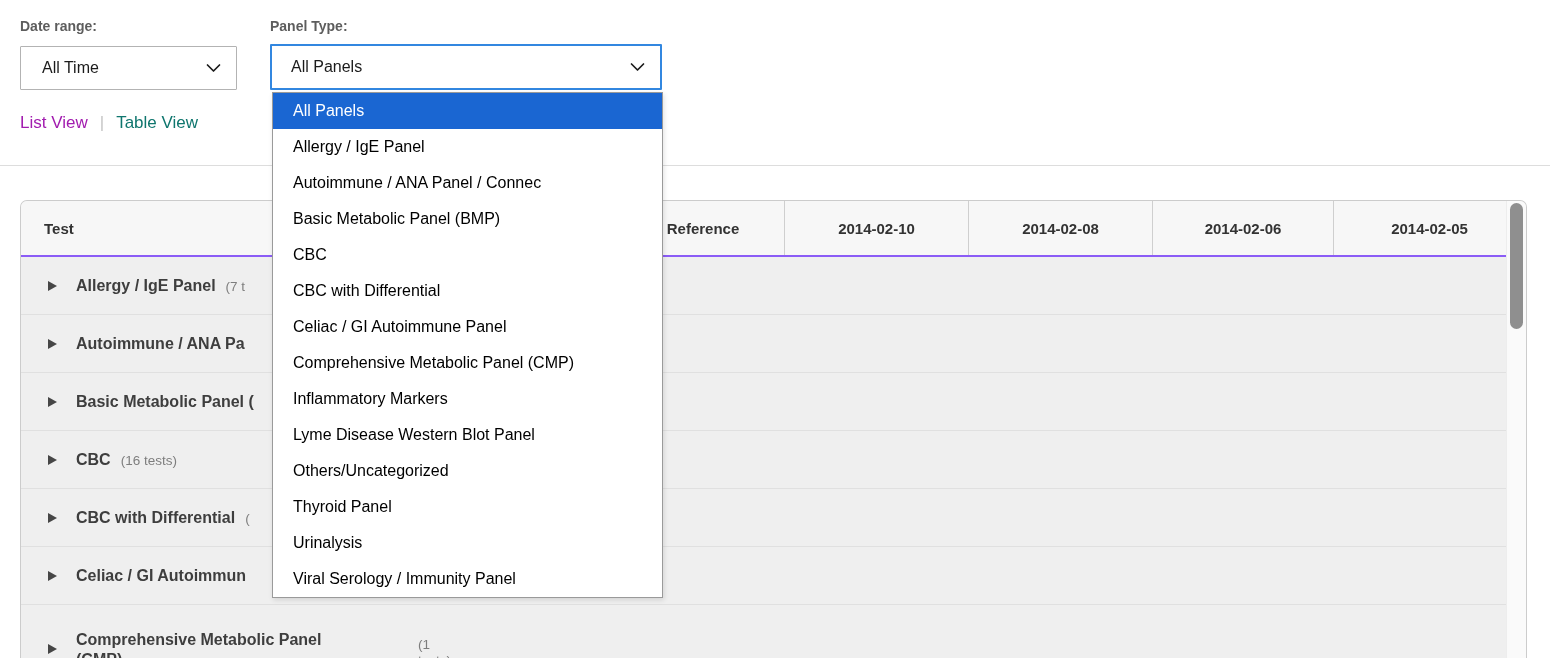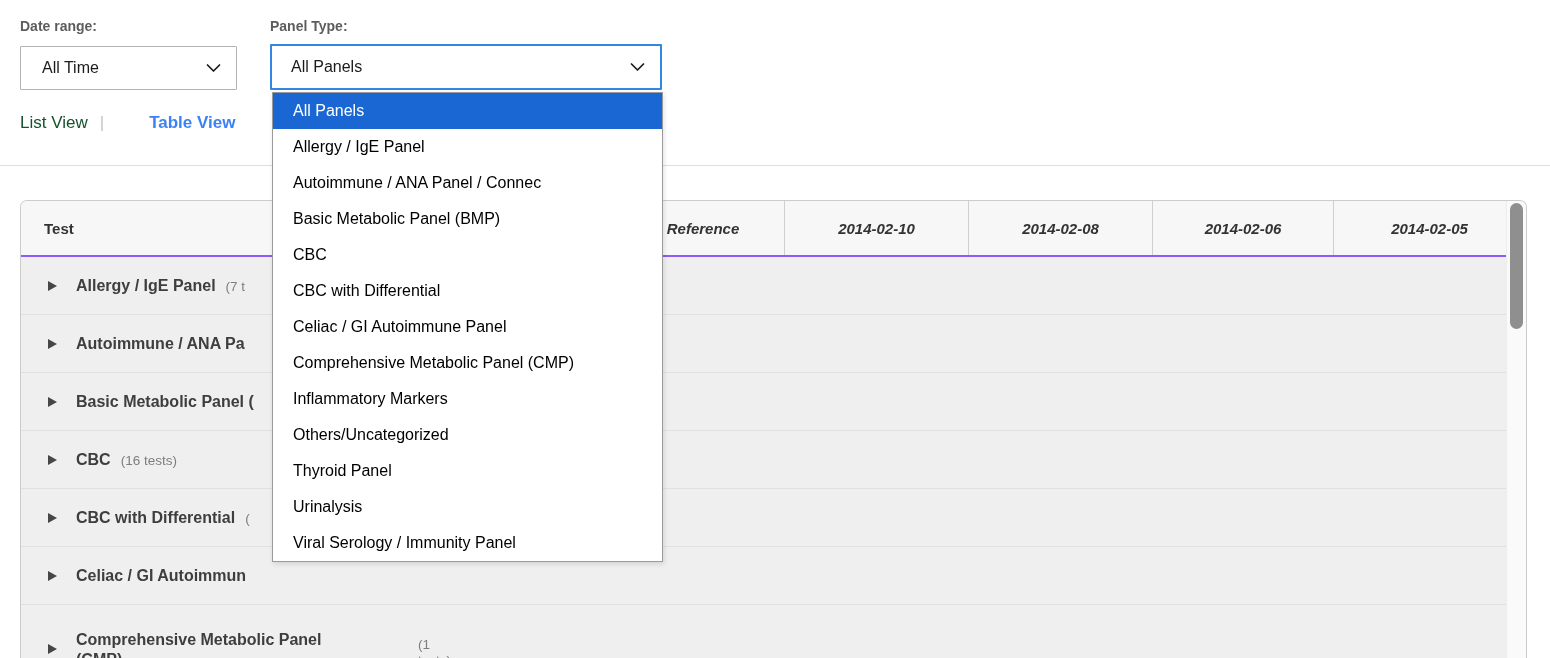--- a/index.html
+++ b/index.html
@@ -27,43 +27,43 @@
   }
   #panel-type-select{
     left:270px;top:44px;width:392px;height:46px;border:2px solid #3287e0;
     padding-left:19px;
   }
   .select-value{font-size:16px;color:#1b1b1b;}
   .chevron{position:absolute;right:15px;top:50%;transform:translateY(-50%);line-height:0;}
 
   
   #view-toggle{position:absolute;left:20px;top:113px;font-size:17px;}
-  #list-view-link{color:#14532d;cursor:pointer;}
+  #list-view-link{color:#a21caf;cursor:pointer;}
   #view-separator{color:#c4c4c4;margin:0 12px;}
-  #table-view-link{color:#3b82f6;font-weight:700;cursor:pointer;margin-left:33px;}
+  #table-view-link{color:#0f766e;font-weight:400;cursor:pointer;}
 
   
   #divider{position:absolute;left:0;top:165px;width:1550px;height:1px;background:#dddddd;}
 
   
   #results-table{
     position:absolute;left:20px;top:200px;width:1507px;height:458px;
     box-sizing:border-box;border:1px solid #cccccc;border-bottom:none;
     border-radius:7px 7px 0 0;background:#efefef;overflow:hidden;z-index:1;
   }
   #table-header{
     position:absolute;left:0;top:0;width:1487px;height:54px;background:#f7f7f7;
     border-bottom:2px solid #8b5cf6;box-sizing:content-box;
   }
   .header-cell{
     position:absolute;top:0;height:54px;display:flex;align-items:center;justify-content:center;
     font-size:15px;font-weight:700;color:#333333;box-sizing:border-box;
   }
   .header-cell.first{justify-content:flex-start;padding-left:23px;}
-  .header-cell.sep{border-left:1px solid #cfcfcf;font-style:italic;}
+  .header-cell.sep{border-left:1px solid #cfcfcf;}
 
   #table-body{position:absolute;left:0;top:56px;width:1487px;}
   .table-row{
     position:relative;height:58px;box-sizing:border-box;border-bottom:1px solid #e0e0e0;
     display:flex;align-items:center;padding-left:27px;background:#efefef;cursor:pointer;
   }
   .tri{
     width:0;height:0;border-left:9px solid #464646;
     border-top:5.5px solid transparent;border-bottom:5.5px solid transparent;
     flex:0 0 auto;
@@ -229,17 +229,18 @@
 <div id="panel-type-listbox" role="listbox">
     <div class="dd-option selected" role="option" aria-selected="true">All Panels</div>
     <div class="dd-option" role="option">Allergy / IgE Panel</div>
     <div class="dd-option" role="option">Autoimmune / ANA Panel / Connec</div>
     <div class="dd-option" role="option">Basic Metabolic Panel (BMP)</div>
     <div class="dd-option" role="option">CBC</div>
     <div class="dd-option" role="option">CBC with Differential</div>
     <div class="dd-option" role="option">Celiac / GI Autoimmune Panel</div>
     <div class="dd-option" role="option">Comprehensive Metabolic Panel (CMP)</div>
     <div class="dd-option" role="option">Inflammatory Markers</div>
+    <div class="dd-option" role="option">Lyme Disease Western Blot Panel</div>
     <div class="dd-option" role="option">Others/Uncategorized</div>
     <div class="dd-option" role="option">Thyroid Panel</div>
     <div class="dd-option" role="option">Urinalysis</div>
     <div class="dd-option" role="option">Viral Serology / Immunity Panel</div>
   </div>
 
 </body></html>

